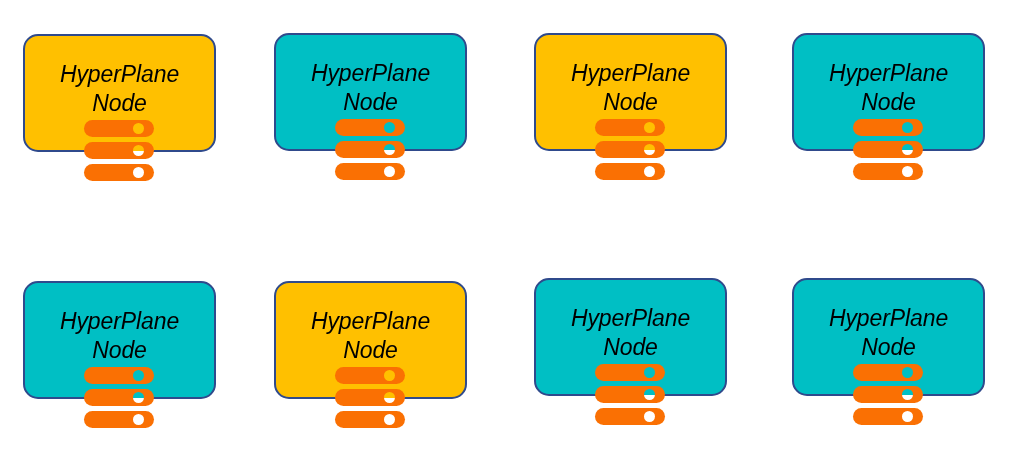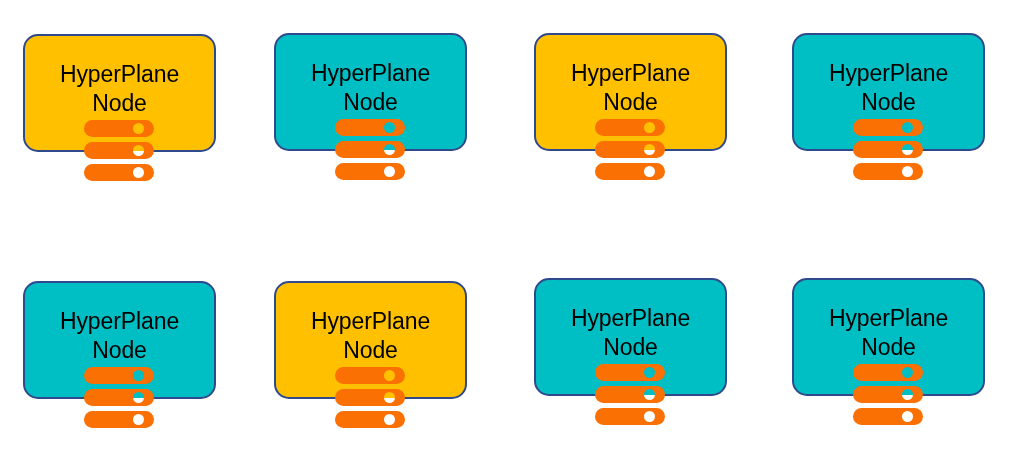--- a/index.html
+++ b/index.html
@@ -95,21 +95,21 @@
   
   .b2 .srv-led {
     background: linear-gradient(to bottom,
                 var(--fill) 0, var(--fill) 50%,
                 #ffffff 50%, #ffffff 100%);
   }
 </style>
 </head>
 <body>
 
-<div id="canvas" style="width: 1013px; height: 473px; background: rgb(255, 255, 255);">
+<div id="canvas" style="width: 1013px; height: 473px; background: rgb(255, 255, 255); font-style: italic;">
     <div class="node" style="left: 23px; top: 34px; --fill: #FFC000; --stroke: #2F4A8C;">
       <div class="node-body"></div>
       <div class="node-label">HyperPlane
 Node</div>
       <div class="server-icon">
         <div class="srv-bar b1">
           <div class="srv-led"></div>
         </div>
         <div class="srv-bar b2">
           <div class="srv-led"></div>

